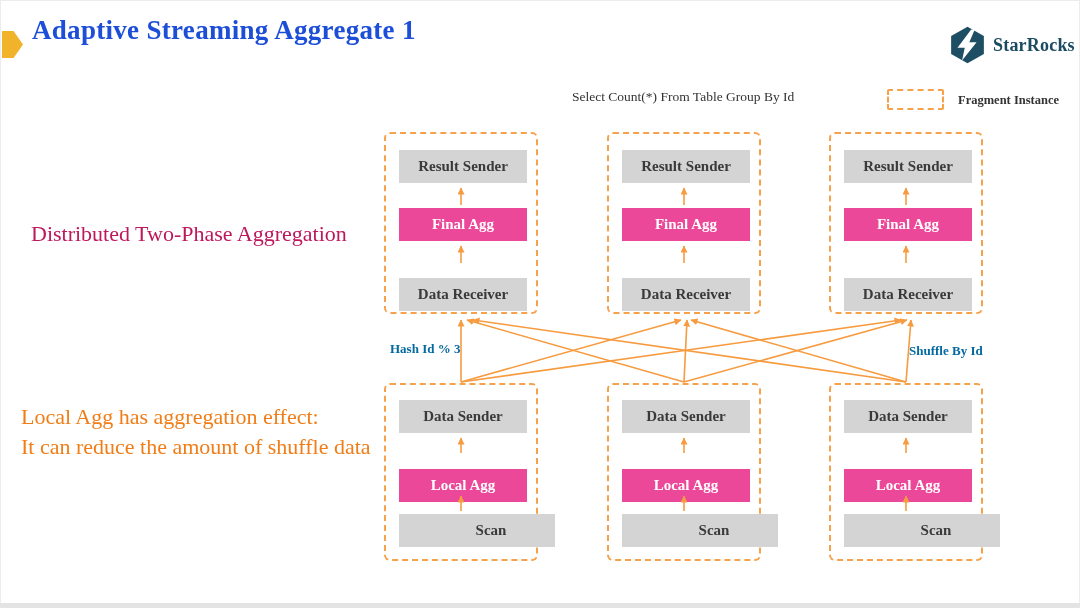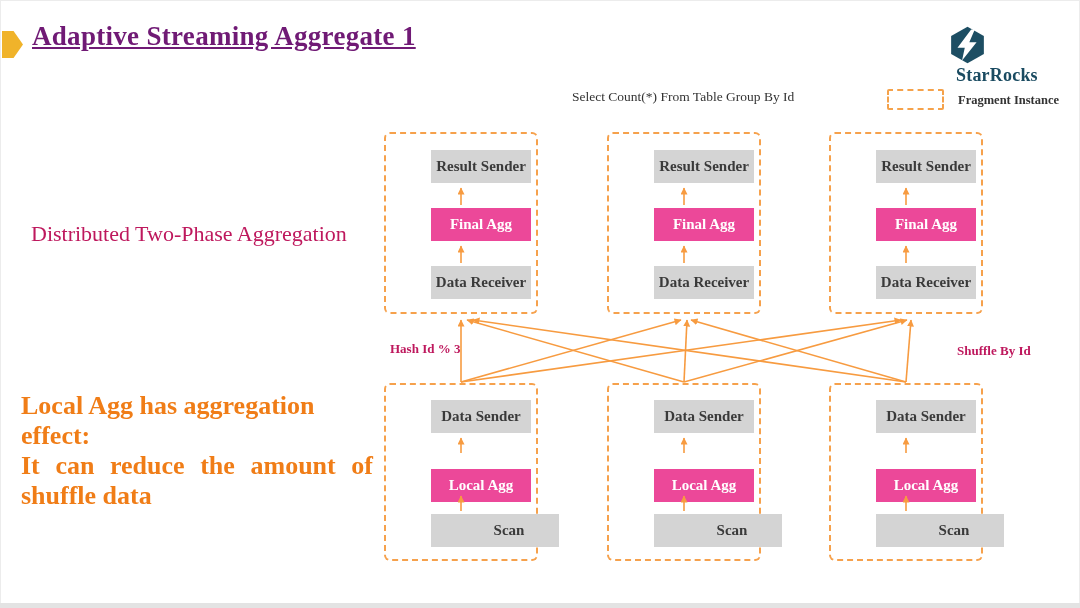--- a/index.html
+++ b/index.html
@@ -7,52 +7,52 @@
     width:1080px;height:608px;background:#ffffff;overflow:hidden;
     font-family:"Liberation Serif", serif;position:relative;
   }
   .slide{position:absolute;left:0;top:0;width:1078px;height:602px;border:1px solid #ececec;border-bottom:none;}
   .bottom-strip{position:absolute;left:0;top:603px;width:1080px;height:5px;background:#e3e3e3;}
 
   
   .bullet{position:absolute;left:1px;top:30px;width:21px;height:27px;background:#F0B32A;
     -webkit-clip-path:polygon(0 0,55% 0,100% 50%,55% 100%,0 100%);
     clip-path:polygon(0 0,55% 0,100% 50%,55% 100%,0 100%);}
-  .title{position:absolute;left:31px;top:20px;font-size:27px;font-weight:bold;color:#701a75;letter-spacing:.3px;text-decoration:underline;}
+  .title{position:absolute;left:31px;top:14px;font-size:27px;font-weight:bold;color:#1d4ed8;letter-spacing:.3px;}
 
   
-  .logo{position:absolute;left:948px;top:24px;display:flex;align-items:flex-start;flex-direction:column;}
+  .logo{position:absolute;left:948px;top:24px;display:flex;align-items:center;}
   .logo svg{display:block;}
   .logo-text{margin-left:7px;font-size:18px;font-weight:bold;color:#1A4B61;letter-spacing:.2px;}
 
   
   .query-label{position:absolute;left:571px;top:88px;font-size:13.5px;font-weight:normal;color:#333;}
   .legend-swatch{position:absolute;left:886px;top:88px;width:53px;height:17px;border:2px dashed #F5A24B;border-radius:2px;background:#fff;}
   .legend-label{position:absolute;left:957px;top:92px;font-size:12.5px;font-weight:bold;color:#333;}
 
   
   .phase-label{position:absolute;left:30px;top:220px;font-size:22px;color:#be185d;}
-  .note{position:absolute;left:20px;top:390px;width:352px;font-size:26px;font-weight:bold;color:#F07D17;line-height:30px;}
+  .note{position:absolute;left:20px;top:401px;width:352px;font-size:22px;font-weight:normal;color:#F07D17;line-height:30px;}
   .note .just{text-align:justify;text-align-last:left;}
 
   
-  .edge-label{position:absolute;font-size:13px;font-weight:bold;color:#be185d;}
+  .edge-label{position:absolute;font-size:13px;font-weight:bold;color:#0369a1;}
   .edge-label.hash{left:389px;top:340px;}
-  .edge-label.shuffle{left:908px;top:342px;padding-left:48px;}
+  .edge-label.shuffle{left:908px;top:342px;}
 
   
   .fragment{position:absolute;width:150px;border:2px dashed #F6A14C;border-radius:6px;}
   .frag-top{height:178px;top:131px;}
   .frag-bot{height:174px;top:382px;}
   .f1{left:383px;} .f2{left:606px;} .f3{left:828px;}
-  .node{position:absolute;left:13px;width:100px;height:33px;line-height:33px;text-align:center;
-        font-size:15px;font-weight:bold;margin-left:32px;}
+  .node{position:absolute;left:13px;width:128px;height:33px;line-height:33px;text-align:center;
+        font-size:15px;font-weight:bold;}
   .gray{background:#d4d4d4;color:#3a3a3a;}
   .teal{background:#ec4899;color:#ffffff;}
-  .frag-top .n1{top:16px;} .frag-top .n2{top:74px;} .frag-top .n3{top:132px;}
+  .frag-top .n1{top:16px;} .frag-top .n2{top:74px;} .frag-top .n3{top:144px;}
   .frag-bot .n1{top:15px;} .frag-bot .n2{top:84px;} .frag-bot .n3{top:129px;padding-left:28px;}
 
   .arrows{position:absolute;left:0;top:0;width:1080px;height:608px;pointer-events:none;}
 </style>
 </head>
 <body>
 
 <div class="slide">
 
   <span class="bullet"></span>

